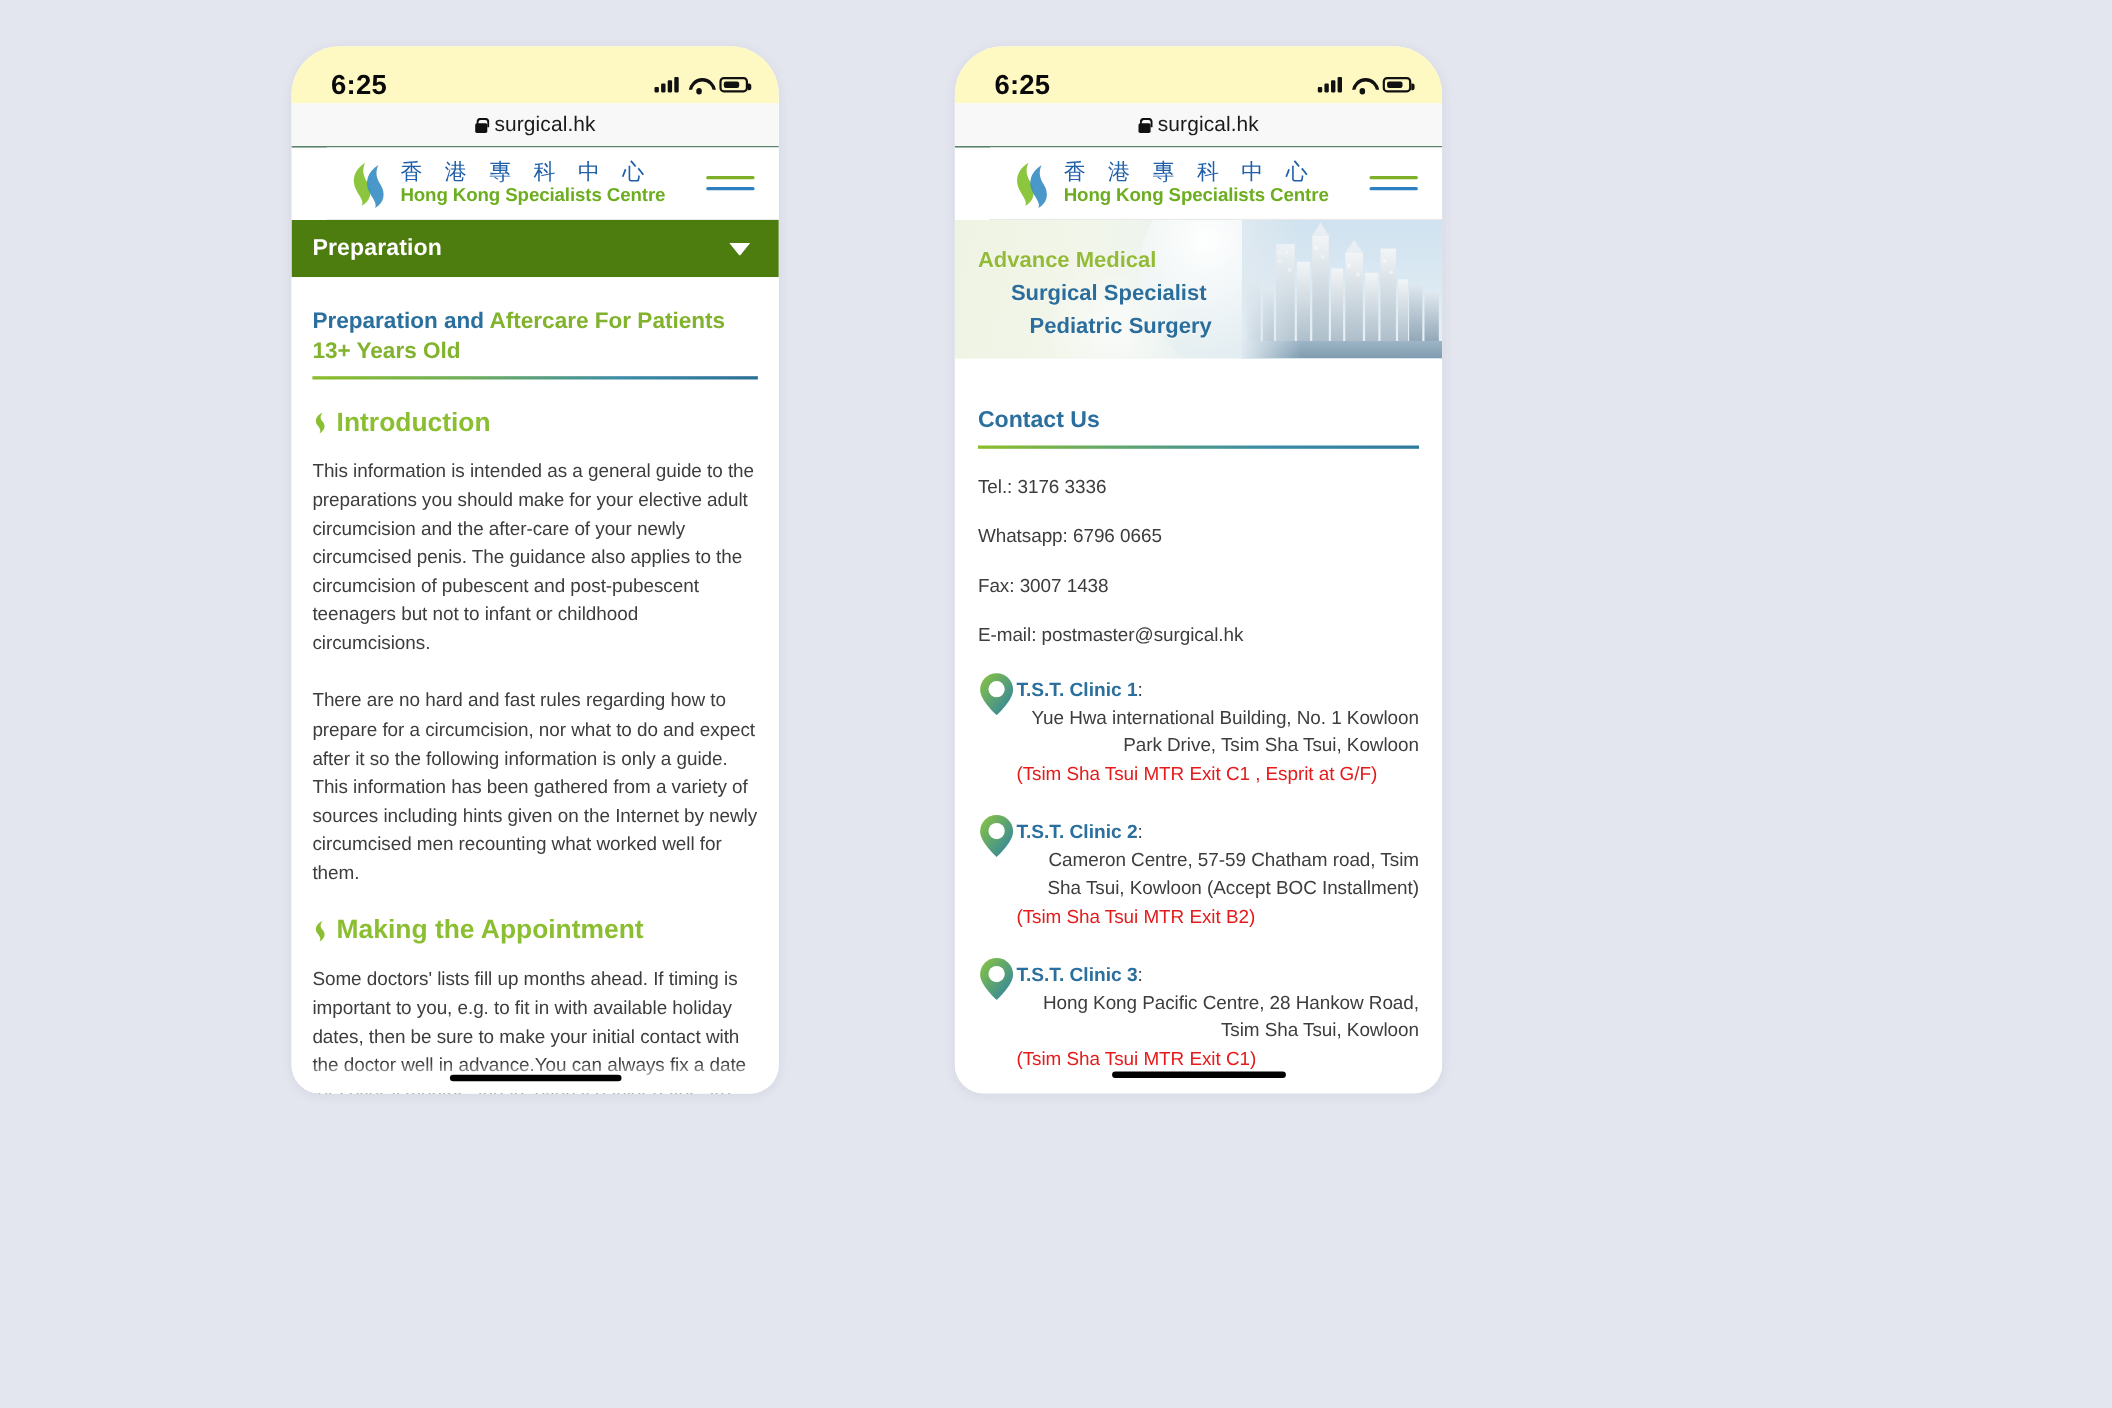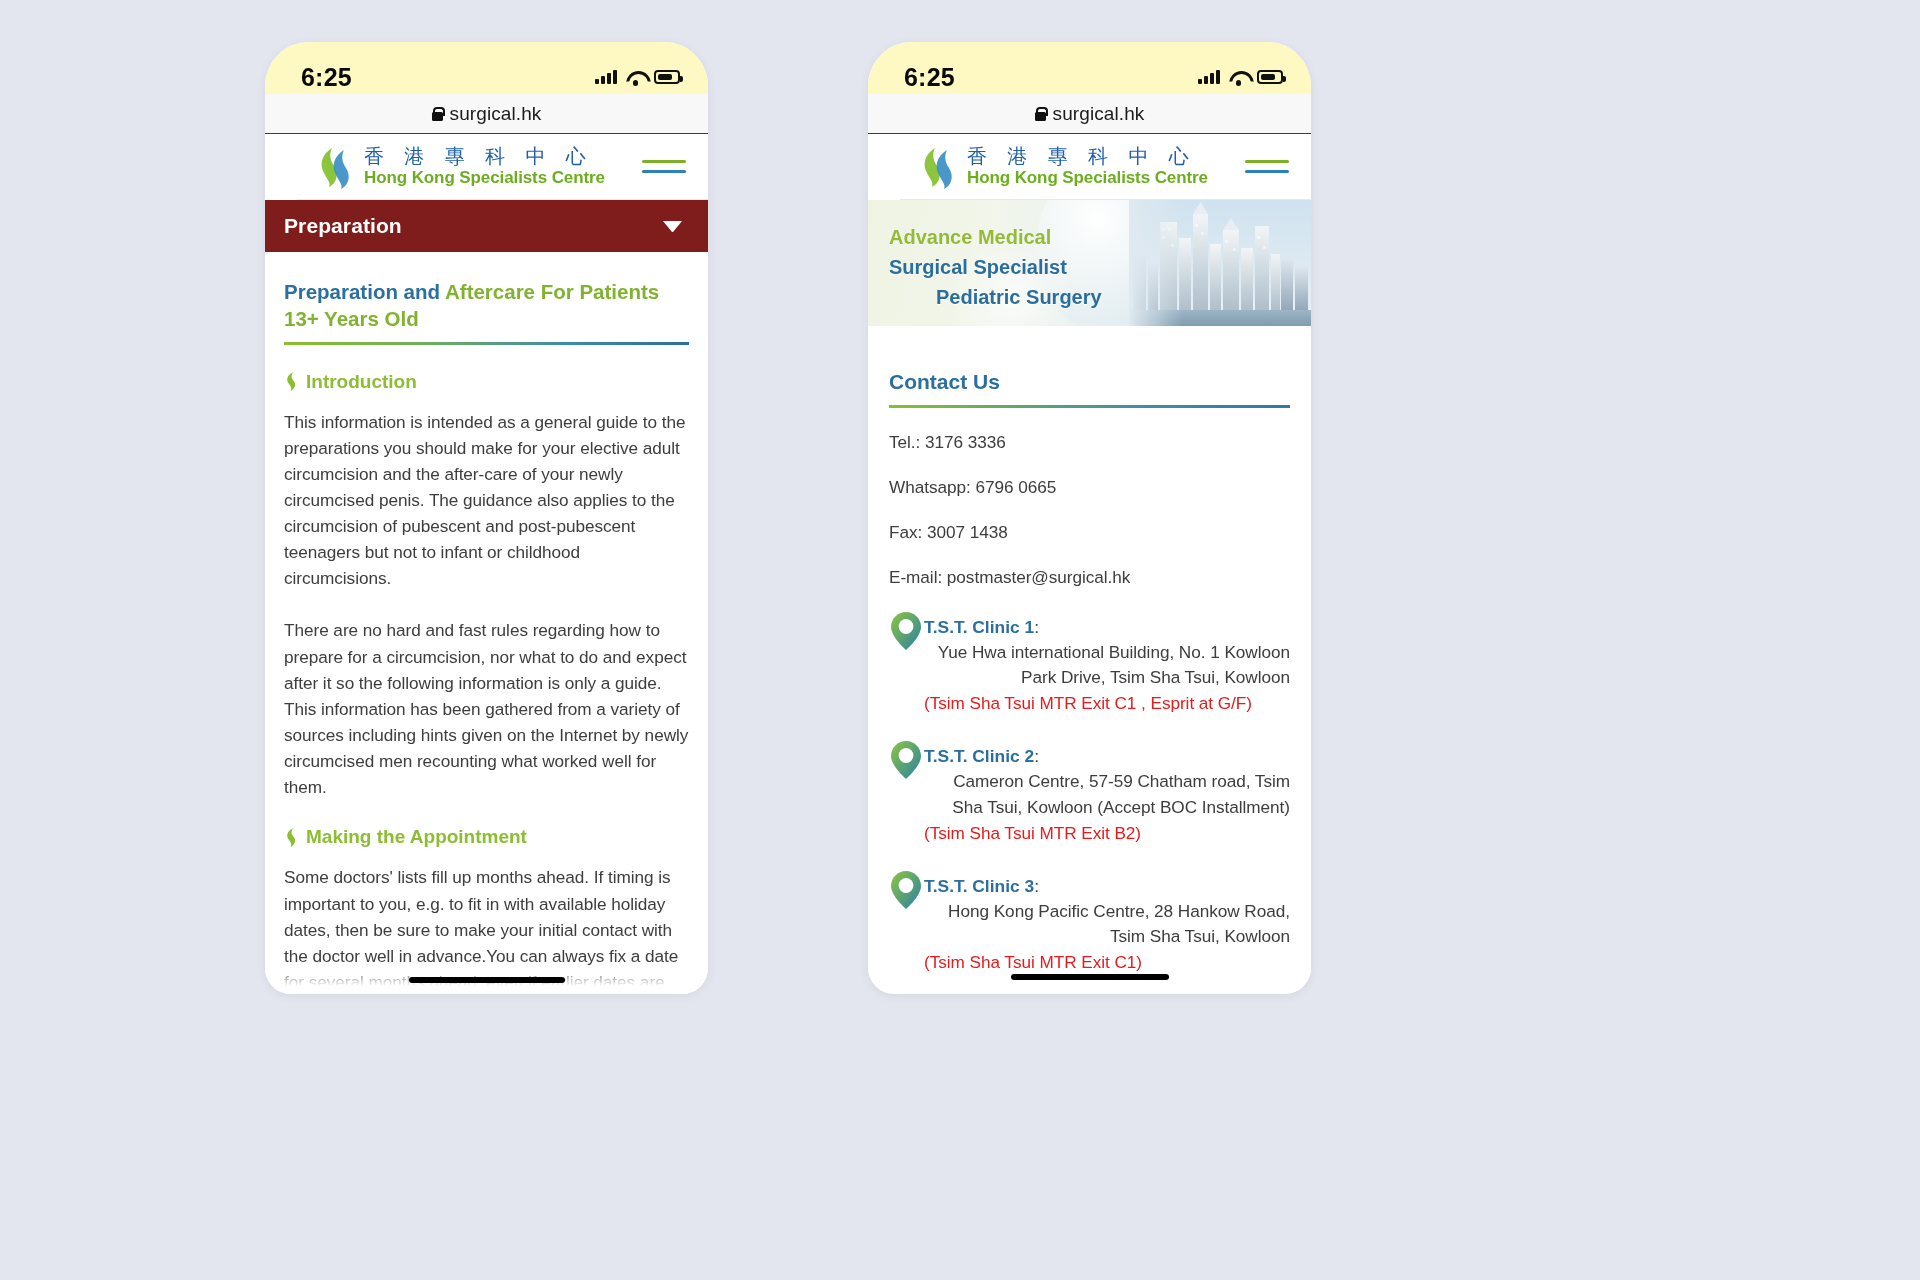--- a/index.html
+++ b/index.html
@@ -90,21 +90,21 @@
     font-size: 17px; color: #6cae1f; line-height: 1.15;
     letter-spacing: -.1px; font-weight: 700;
   }
   .hamburger { margin-left: auto; width: 44px; }
   .hamburger span { display:block; height: 3px; border-radius: 2px; }
   .hamburger span:nth-child(1){ background:#7db026; margin-bottom: 7px; }
   .hamburger span:nth-child(2){ background:#2e7fbf; }
 
   
   .accordion {
-    background: #7f1d1d; height: 52px;
+    background: #4d7c0f; height: 52px;
     display: flex; align-items: center;
     padding: 0 26px 0 19px; color: #fff;
   }
   .accordion-title { font-size: 21px; font-weight: 700; letter-spacing: .1px; }
   .chevron {
     margin-left: auto; width: 19px; height: 11px;
     border-left: 9.5px solid transparent;
     border-right: 9.5px solid transparent;
     border-top: 11px solid #ffffff;
   }
@@ -116,21 +116,21 @@
   .doc-title .part-b { color: #82b32e; }
   .rule-gradient {
     height: 3px; margin: 9px 0 0 0;
     background: linear-gradient(90deg,#8cbe2a 0%,#6fae5c 35%,#3d8ca8 70%,#2d6f96 100%);
   }
   .section-head {
     display: flex; align-items: center; gap: 9px;
     margin: 26px 0 16px 0;
   }
   .swoosh { width: 13px; height: 21px; flex: 0 0 auto; }
-  .section-head-text { font-size: 19px; font-weight: 700; color: #8bbe30; }
+  .section-head-text { font-size: 24px; font-weight: 700; color: #8bbe30; }
   .para {
     font-size: 17.2px; line-height: 1.52; color: #3d3d3d;
     margin-bottom: 26px; letter-spacing: -.05px;
   }
   .para:last-child { margin-bottom: 0; }
 
   
   .banner {
     position: relative; height: 126px; overflow: hidden;
     background: linear-gradient(105deg,#eef3e2 0%,#f2f6ea 26%,#e9f1f3 55%,#dfe9f0 80%,#d6e3ec 100%);
@@ -141,21 +141,21 @@
     background: radial-gradient(circle at 38% 34%,rgba(255,255,255,.95),rgba(222,234,240,.35) 66%,rgba(210,226,236,0) 100%);
   }
   .banner-blob2 {
     position: absolute; left: 18%; top: 30%;
     width: 130px; height: 120px; border-radius: 50%;
     background: radial-gradient(circle at 50% 50%,rgba(255,255,255,.7),rgba(232,240,224,0) 70%);
   }
   .banner-text { position: absolute; left: 21px; top: 26px; z-index: 4; }
   .bt-1 { font-size: 20px; font-weight: 700; color: #93bb38;
           text-shadow: 0 1px 1px rgba(255,255,255,.8); }
-  .bt-2 { font-size: 20px; font-weight: 700; color: #2b6e9c; margin-top: 7px;
+  .bt-2 { font-size: 20px; font-weight: 700; color: #2b6e9c; margin-left: 30px; margin-top: 7px;
           text-shadow: 0 1px 1px rgba(255,255,255,.8); }
   .bt-3 { font-size: 20px; font-weight: 700; color: #2b6e9c; margin-left: 47px; margin-top: 7px;
           text-shadow: 0 1px 1px rgba(255,255,255,.8); }
   .cityscape { position: absolute; right: 0; top: 0; width: 182px; height: 126px; }
 
   
   .contact-body { padding: 44px 21px 0 21px; background:#fff; }
   .contact-title { font-size: 21px; font-weight: 700; color: #2a6f9e; }
   .contact-rule {
     height: 2.5px; margin-top: 11px;

